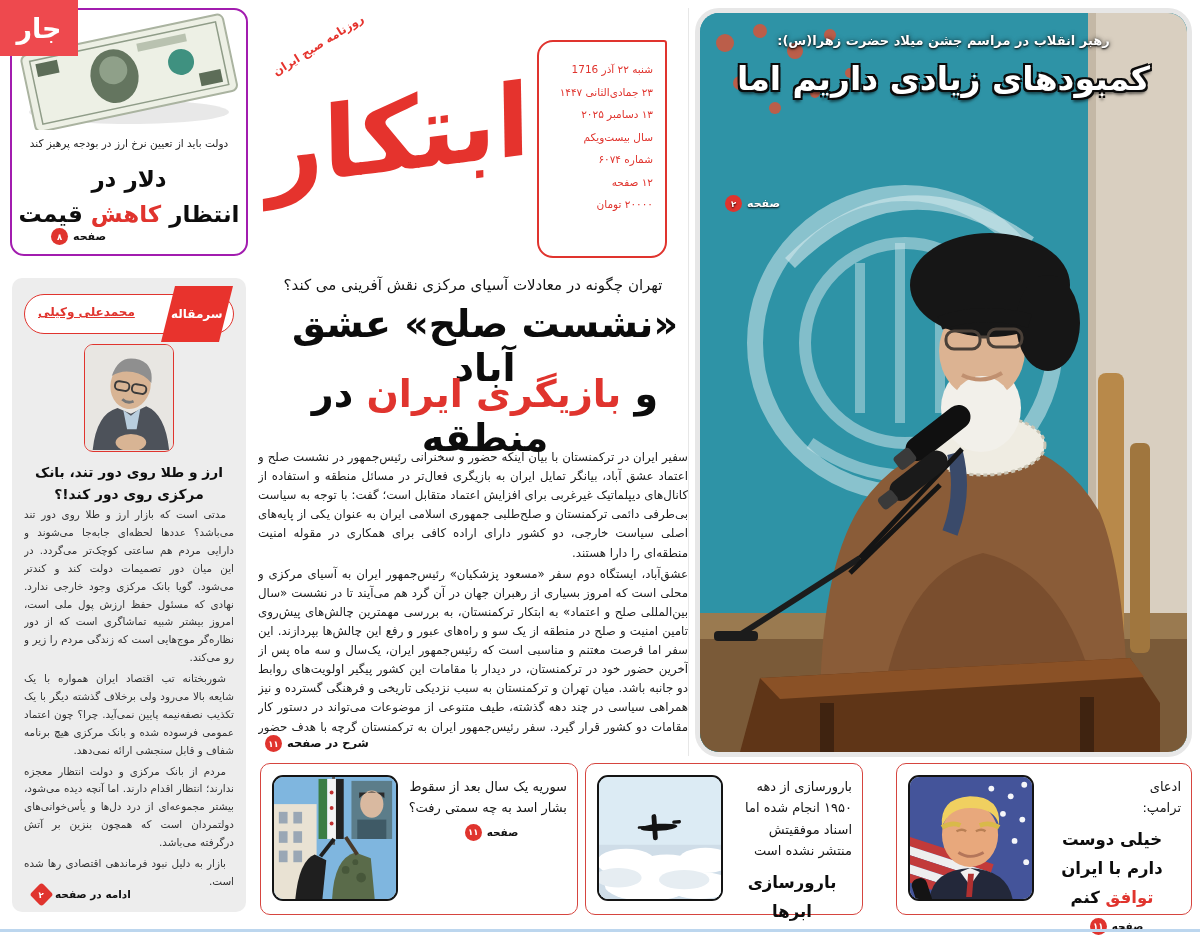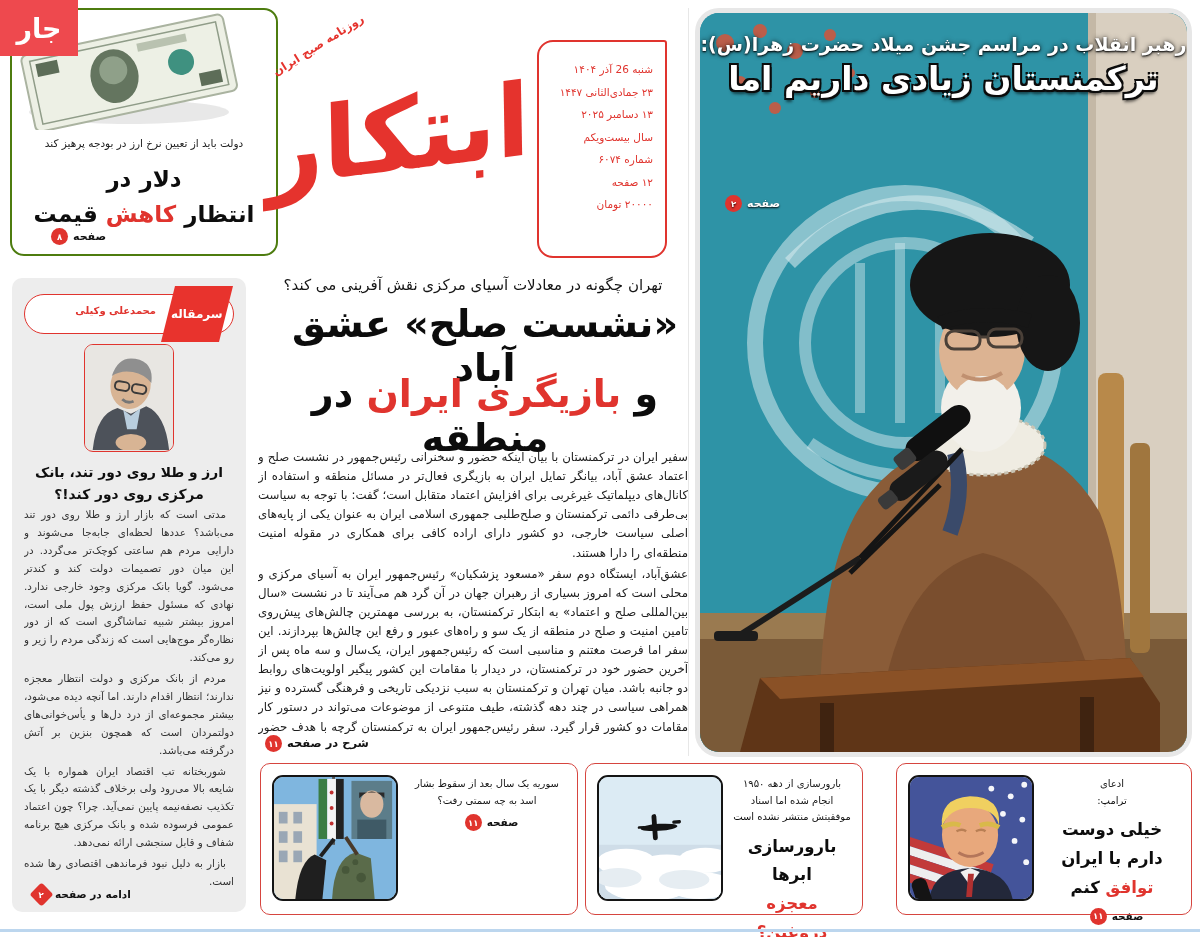--- a/index.html
+++ b/index.html
@@ -9,22 +9,22 @@
     font-family:"DejaVu Sans", sans-serif; direction:rtl; color:#111;
   }
   .abs { position:absolute; }
 
   
   #watermark { left:0; top:0; width:78px; height:56px; background:#ee494e;
     display:flex; align-items:center; justify-content:center; color:#fff;
     font-size:27px; font-weight:bold; z-index:9; letter-spacing:2px;text-align:center; }
 
   
-  #dollar-box { left:10px; top:8px; width:268px; height:248px; background:#fff;
-    border:2px solid #4d7c0f; border-radius:14px; overflow:hidden; }
+  #dollar-box { left:10px; top:8px; width:238px; height:248px; background:#fff;
+    border:2px solid #a21caf; border-radius:14px; overflow:hidden; }
   #dollar-art { position:absolute; top:2px; left:2px; width:230px; height:118px; }
   #dollar-kicker { position:absolute; top:126px; left:8px; right:8px; text-align:center;
     font-size:10.5px; color:#222; line-height:1.5; }
   #dollar-h { position:absolute; top:152px; left:6px; right:6px; text-align:center;
     font-weight:bold; font-size:23px; line-height:1.5; color:#0d0d0d; }
   #dollar-page { position:absolute; bottom:9px; left:34px; font-size:11px; font-weight:bold; }
 
   .red-txt { color:#e0342e; }
   .badge { display:inline-flex; width:17px; height:17px; border-radius:50%;
     background:#e0342e; color:#fff; font-size:8.5px; font-weight:bold;
@@ -46,21 +46,21 @@
     white-space:nowrap; }
   #v-sep { left:688px; top:8px; width:1px; height:748px; background:#e7e7e7; }
 
   
   #lead-card { left:695px; top:8px; width:497px; height:749px; background:#e7e7e7;
     border-radius:24px; padding:5px; }
   #lead-photo { position:relative; width:100%; height:100%; border-radius:19px;
     overflow:hidden; background:#2e93a6; }
   #lead-photo svg { position:absolute; inset:0; width:100%; height:100%; }
   #lead-kicker { position:absolute; top:20px; left:0; right:0; text-align:center;
-    color:#fff; font-size:19px; font-weight:bold;
+    color:#fff; font-size:13px; font-weight:bold;
     text-shadow:0 1px 2px #000, 0 0 5px rgba(0,0,0,.8); }
   .lead-h { position:absolute; left:0; right:0; text-align:center; color:#fff;
     font-size:33px; font-weight:bold;
     text-shadow:-2px -2px 0 #0b0b0b, 2px -2px 0 #0b0b0b, -2px 2px 0 #0b0b0b,
                  2px 2px 0 #0b0b0b, 0 4px 3px rgba(0,0,0,.55); }
   #lead-h1 { top:46px; }
   #lead-h2 { top:112px; }
   .lead-red { color:#f03c32; }
   #lead-page { position:absolute; top:182px; left:20px; color:#fff; font-size:11px;
     font-weight:bold; text-shadow:0 1px 2px #000; }
@@ -80,22 +80,22 @@
   
   #editorial { left:12px; top:278px; width:234px; height:634px; background:#ededed;
     border-radius:10px; padding:10px 12px; }
   #ed-header { position:relative; height:52px; }
   #ed-pill { position:absolute; left:0; right:0; top:6px; height:40px; background:#fff;
     border:1.5px solid #e0342e; border-radius:999px; }
   #ed-tag { position:absolute; right:8px; top:-2px; width:58px; height:56px;
     background:#e8332d; transform:skewX(-14deg); display:flex; align-items:center;
     justify-content:center; z-index:2; }
   #ed-tag span { transform:skewX(14deg); color:#fff; font-size:12px; font-weight:bold; }
-  #ed-author { position:absolute; left:14px; right:78px; top:17px; text-align:right;
-    color:#e0342e; font-size:10px; font-weight:bold; z-index:2; }
+  #ed-author { position:absolute; left:14px; right:78px; top:17px; text-align:left;
+    color:#e0342e; font-size:12px; font-weight:bold; z-index:2;text-decoration:underline; }
   #ed-photo { width:90px; height:108px; margin:4px auto 0; border:1.5px solid #e0342e;
     border-radius:9px; overflow:hidden; background:#e6e4e1; }
   #ed-title { margin-top:9px; text-align:center; font-size:13.8px; font-weight:bold;
     line-height:1.6; color:#0e0e0e; }
   #ed-body { margin-top:1px; height:390px; overflow:hidden; font-size:10.4px;
     line-height:1.72; text-align:justify; color:#333; }
   #ed-body p { margin-bottom:3px; text-indent:8px; }
   #ed-more { position:absolute; left:16px; bottom:9px; font-size:10.5px; font-weight:bold;
     color:#111; }
 
@@ -103,21 +103,21 @@
   .story-box { position:absolute; top:763px; height:152px; background:#fff;
     border:1.5px solid #d6453f; border-radius:10px; }
   #story-syria  { left:260px; width:318px; }
   #story-clouds { left:585px; width:278px; }
   #story-trump  { left:896px; width:296px; }
   .story-photo { position:absolute; left:11px; top:11px; width:126px; height:126px;
     border:2px solid #141414; border-radius:11px; overflow:hidden; background:#cfe0ea; }
   .story-photo svg { width:100%; height:100%; display:block; }
   .story-text { position:absolute; right:10px; left:146px; top:12px; bottom:6px;
     text-align:center; }
-  .story-kicker { font-size:10px; line-height:1.65; color:#141414; white-space:pre-line; }
+  .story-kicker { font-size:13px; line-height:1.65; color:#141414; white-space:pre-line;text-align:right; }
   .story-h { margin-top:7px; font-size:16.5px; font-weight:bold; line-height:1.75;
     color:#0d0d0d; }
   #story-clouds .h-pre { display:block; }
   .story-page { margin-top:5px; font-size:10.5px; font-weight:bold; text-align:center;
     padding-left:4px; }
 
   #bottom-line { left:0; top:929px; width:1200px; height:3px; background:#bcd6ee; }
 </style>
 </head>
 <body>
@@ -147,21 +147,21 @@
     <span>صفحه</span><span class="badge">۸</span>
   </div>
 </div>
 
 <div id="masthead" class="abs">
   <div id="tagline">روزنامه صبح ایران</div>
   <div id="logo-text">ابتکار</div>
 </div>
 
 <div id="date-box" class="abs">
-  <div class="dline">شنبه 26 آذر ۱۴۰۴</div>
+  <div class="dline">شنبه ۲۲ آذر 1716</div>
   <div class="dline">۲۳ جمادی‌الثانی ۱۴۴۷</div>
   <div class="dline">۱۳ دسامبر ۲۰۲۵</div>
   <div class="dline">سال بیست‌ویکم</div>
   <div class="dline">شماره ۶۰۷۴</div>
   <div class="dline">۱۲ صفحه</div>
   <div class="dline">۲۰۰۰۰ تومان</div>
 </div>
 
 <div id="v-sep" class="abs"></div>
 
@@ -220,21 +220,21 @@
           <rect x="184" y="452" width="68" height="22" rx="11" fill="#1a1a1a"></rect>
           <rect x="170" y="456" width="18" height="14" rx="4" fill="#3a3a3a"></rect>
         </g>
       </g>
       <path d="M60,665 L430,645 L460,690 L460,739 L40,739 Z" fill="#5f3517"></path>
       <path d="M60,665 L430,645 L444,664 L80,686 Z" fill="#8a5126"></path>
       <rect x="120" y="690" width="14" height="49" fill="#3f2310"></rect>
       <rect x="380" y="684" width="14" height="55" fill="#3f2310"></rect>
     </svg>
     <div id="lead-kicker">رهبر انقلاب در مراسم جشن میلاد حضرت زهرا(س):</div>
-    <div id="lead-h1" class="lead-h">ترکمنستان زیادی داریم اما</div>
+    <div id="lead-h1" class="lead-h">کمبودهای زیادی داریم اما</div>
     <div id="lead-page">
       <span>صفحه</span><span class="badge">۲</span>
     </div>
   </div>
 </div>
 
 <div id="c-kicker" class="abs">تهران چگونه در معادلات آسیای مرکزی نقش آفرینی می کند؟</div>
 <div id="c-h1" class="abs c-h">«نشست صلح» عشق آباد</div>
 <div id="c-h2" class="abs c-h">
   <span>و </span><span class="red-txt">بازیگری ایران</span><span> در منطقه</span>
@@ -267,22 +267,22 @@
         <path d="M42,58 q6,4 12,0" stroke="#777" stroke-width="3" fill="none"></path>
       </g>
       <path d="M8,110 Q12,72 34,66 L48,72 L64,64 Q84,72 88,110 Z" fill="#4d525a"></path>
       <path d="M40,68 L48,74 L58,66 L54,88 L44,88 Z" fill="#b9cede"></path>
       <ellipse cx="48" cy="102" rx="16" ry="9" fill="#d8b494"></ellipse>
     </svg>
   </div>
   <div id="ed-title">ارز و طلا روی دور تند، بانک مرکزی روی دور کند!؟</div>
   <div id="ed-body">
     <p>مدتی است که بازار ارز و طلا روی دور تند می‌باشد؟ عددها لحظه‌ای جابه‌جا می‌شوند و دارایی مردم هم ساعتی کوچک‌تر می‌گردد. در این میان دور تصمیمات دولت کند و کندتر می‌شود. گویا بانک مرکزی وجود خارجی ندارد. نهادی که مسئول حفظ ارزش پول ملی است، امروز بیشتر شبیه تماشاگری است که از دور نظاره‌گر موج‌هایی است که زندگی مردم را زیر و رو می‌کند.</p>
+    <p>شوربختانه تب اقتصاد ایران همواره با یک شایعه بالا می‌رود ولی برخلاف گذشته دیگر با یک تکذیب نصفه‌نیمه پایین نمی‌آید. چرا؟ چون اعتماد عمومی فرسوده شده و بانک مرکزی هیچ برنامه شفاف و قابل سنجشی ارائه نمی‌دهد.</p>
     <p>مردم از بانک مرکزی و دولت انتظار معجزه ندارند؛ انتظار اقدام دارند. اما آنچه دیده می‌شود، بیشتر مجموعه‌ای از درد دل‌ها و یأس‌خوانی‌های دولتمردان است که همچون بنزین بر آتش درگرفته می‌باشد.</p>
-    <p>شوربختانه تب اقتصاد ایران همواره با یک شایعه بالا می‌رود ولی برخلاف گذشته دیگر با یک تکذیب نصفه‌نیمه پایین نمی‌آید. چرا؟ چون اعتماد عمومی فرسوده شده و بانک مرکزی هیچ برنامه شفاف و قابل سنجشی ارائه نمی‌دهد.</p>
     <p>بازار به دلیل نبود فرماندهی اقتصادی رها شده است.</p>
     <p>وقتی بانک مرکزی نه نرخ مشخصی اعلام می‌کند، نه سیاست ارزی پایدار دارد، نه ابزارهای نظارتی‌اش را فعال می‌کند، نتیجه‌اش این می‌شود که دلال‌ها فرمان بازار را به دست می‌گیرند و مردم برای حفظ ارزش دارایی‌شان به سمت طلا و ارز هجوم می‌برند.</p>
 
   </div>
   <div id="ed-more">
     <span>ادامه در صفحه</span><span class="badge diamond">
         <span>۲</span>
       </span>
   </div>
 </div>

